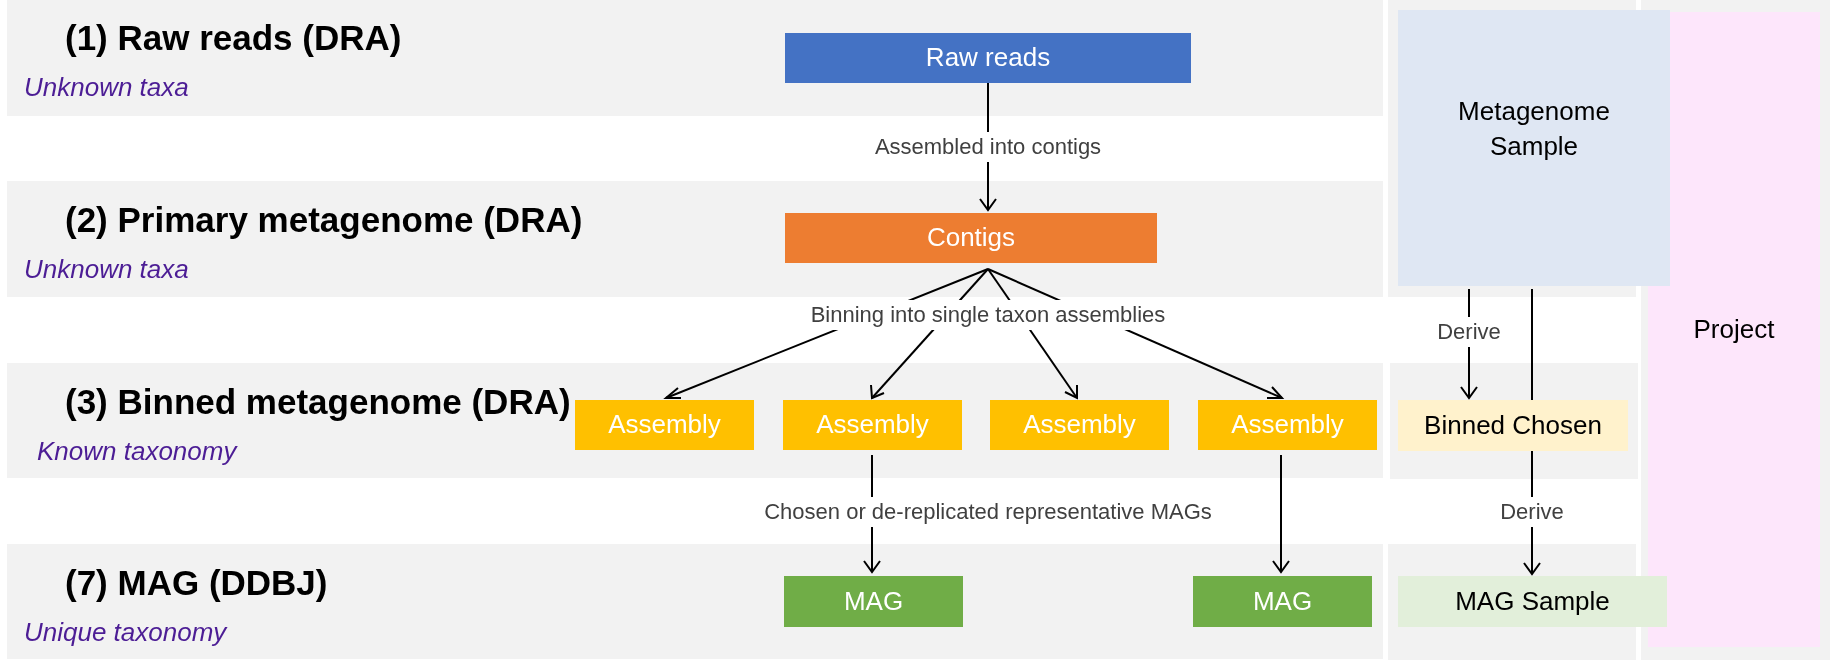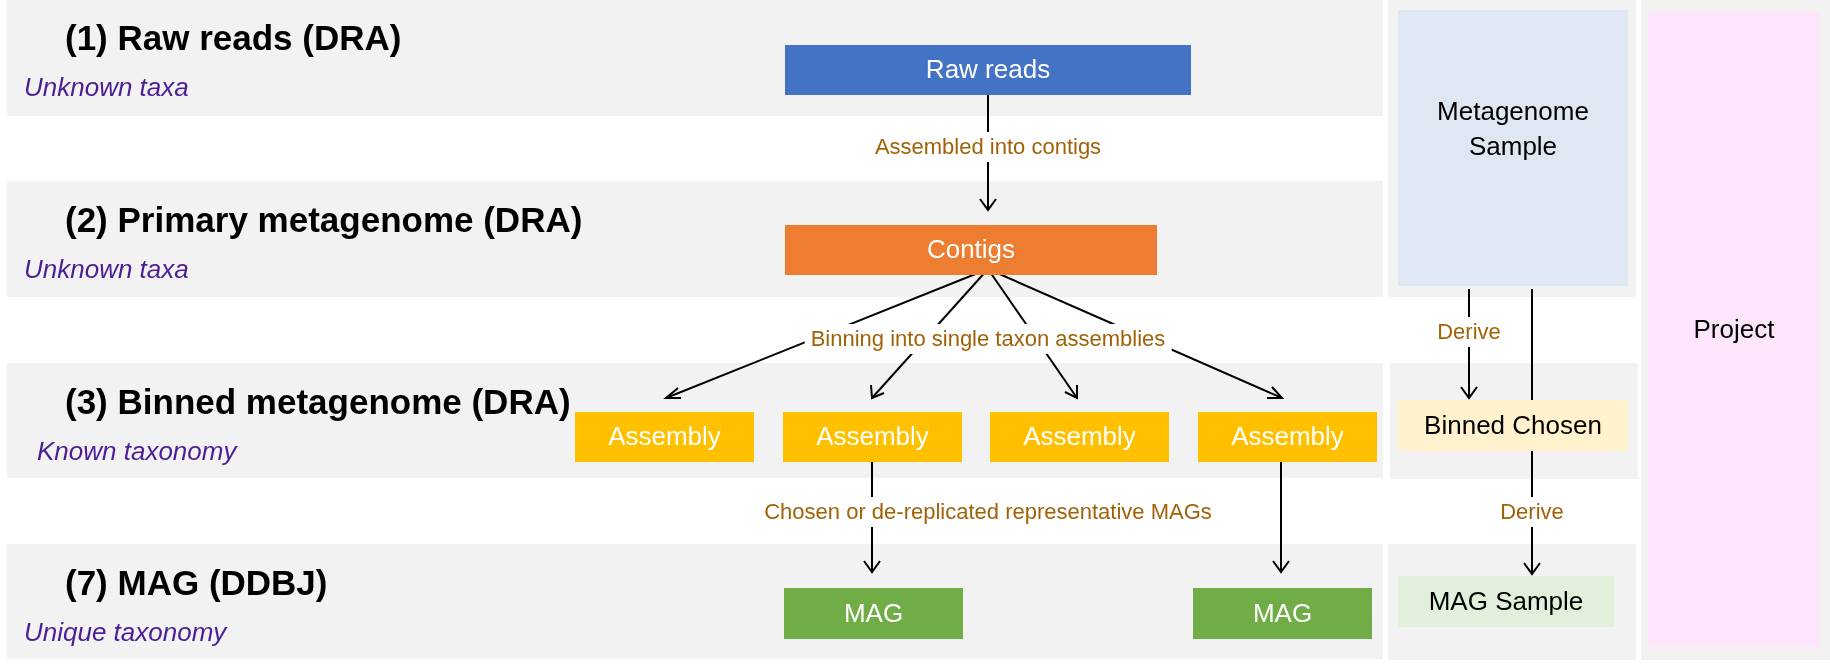--- a/index.html
+++ b/index.html
@@ -2,24 +2,24 @@
 <html><head>
 <meta charset="utf-8">
 <style>
   html, body { margin:0; padding:0; background:#ffffff; }
   body { width:1830px; height:668px; position:relative; overflow:hidden;
          font-family:"Liberation Sans", sans-serif; }
   .band { position:absolute; background:#f2f2f2; }
   .lbl-title { position:absolute; left:24px; font-weight:bold; font-size:35px; color:#000; white-space:nowrap;margin-left:41px; }
   .lbl-sub { position:absolute; left:24px; font-style:italic; font-size:26px; color:#4c1d95; white-space:nowrap; }
   .box { position:absolute; display:flex; align-items:center; justify-content:center;
-         color:#fff; font-size:26px; text-align:center; line-height:1.3;margin-top:12px; }
+         color:#fff; font-size:26px; text-align:center; line-height:1.3; }
   .sbox { position:absolute; display:flex; align-items:center; justify-content:center;
           color:#000; font-size:26px; text-align:center; line-height:1.35; }
-  .flowtxt { position:absolute; font-size:22px; color:#a16207; background:#fff; white-space:nowrap;
+  .flowtxt { position:absolute; font-size:22px; color:#404040; background:#fff; white-space:nowrap;
              transform:translateX(-50%); padding:0 6px; line-height:30px; }
   svg.arrows { position:absolute; left:0; top:0; }
 </style>
 </head>
 <body>
 
 <div class="band" style="left:7px;top:0;width:1376px;height:116px;"></div>
 <div class="band" style="left:7px;top:181px;width:1376px;height:116px;"></div>
 <div class="band" style="left:7px;top:363px;width:1376px;height:115px;"></div>
 <div class="band" style="left:7px;top:544px;width:1376px;height:115px;"></div>
@@ -64,21 +64,21 @@
     <polyline points="1273,561 1281,572 1289,561"></polyline>
 
     <line x1="1469" y1="289" x2="1469" y2="398"></line>
     <polyline points="1461,387 1469,398 1477,387"></polyline>
     <line x1="1532" y1="289" x2="1532" y2="574"></line>
     <polyline points="1524,563 1532,574 1540,563"></polyline>
   </g>
 </svg>
 
 <div class="flowtxt" style="left:988px;top:132px;">Assembled into contigs</div>
-<div class="flowtxt" style="left:988px;top:324px;">Binning into single taxon assemblies</div>
+<div class="flowtxt" style="left:988px;top:300px;">Binning into single taxon assemblies</div>
 <div class="flowtxt" style="left:988px;top:497px;">Chosen or de-replicated representative MAGs</div>
 <div class="flowtxt" style="left:1469px;top:317px;">Derive</div>
 <div class="flowtxt" style="left:1532px;top:497px;">Derive</div>
 
 <div class="box" style="left:785px;top:33px;width:406px;height:50px;background:#4472c4;">
   <span>Raw reads</span>
 </div>
 <div class="box" style="left:785px;top:213px;width:372px;height:50px;background:#ed7d31;">
   <span>Contigs</span>
 </div>
@@ -96,21 +96,21 @@
   <span>Assembly</span>
 </div>
 
 <div class="box" style="left:784px;top:576px;width:179px;height:51px;background:#70ad47;">
   <span>MAG</span>
 </div>
 <div class="box" style="left:1193px;top:576px;width:179px;height:51px;background:#70ad47;">
   <span>MAG</span>
 </div>
 
-<div class="sbox" style="left:1398px;top:10px;width:230px;height:276px;background:#dfe7f3;">
+<div class="sbox" style="left:1398px;top:10px;width:272px;height:276px;background:#dfe7f3;">
   <span style="width:170px;margin-top:-38px;">Metagenome Sample</span>
 </div>
 <div class="sbox" style="left:1398px;top:400px;width:230px;height:51px;background:#fff2cc;">
   <span>Binned Chosen</span>
 </div>
-<div class="sbox" style="left:1398px;top:576px;width:216px;height:51px;background:#e2efda;">
+<div class="sbox" style="left:1398px;top:576px;width:269px;height:51px;background:#e2efda;">
   <span>MAG Sample</span>
 </div>
 
 </body></html>

